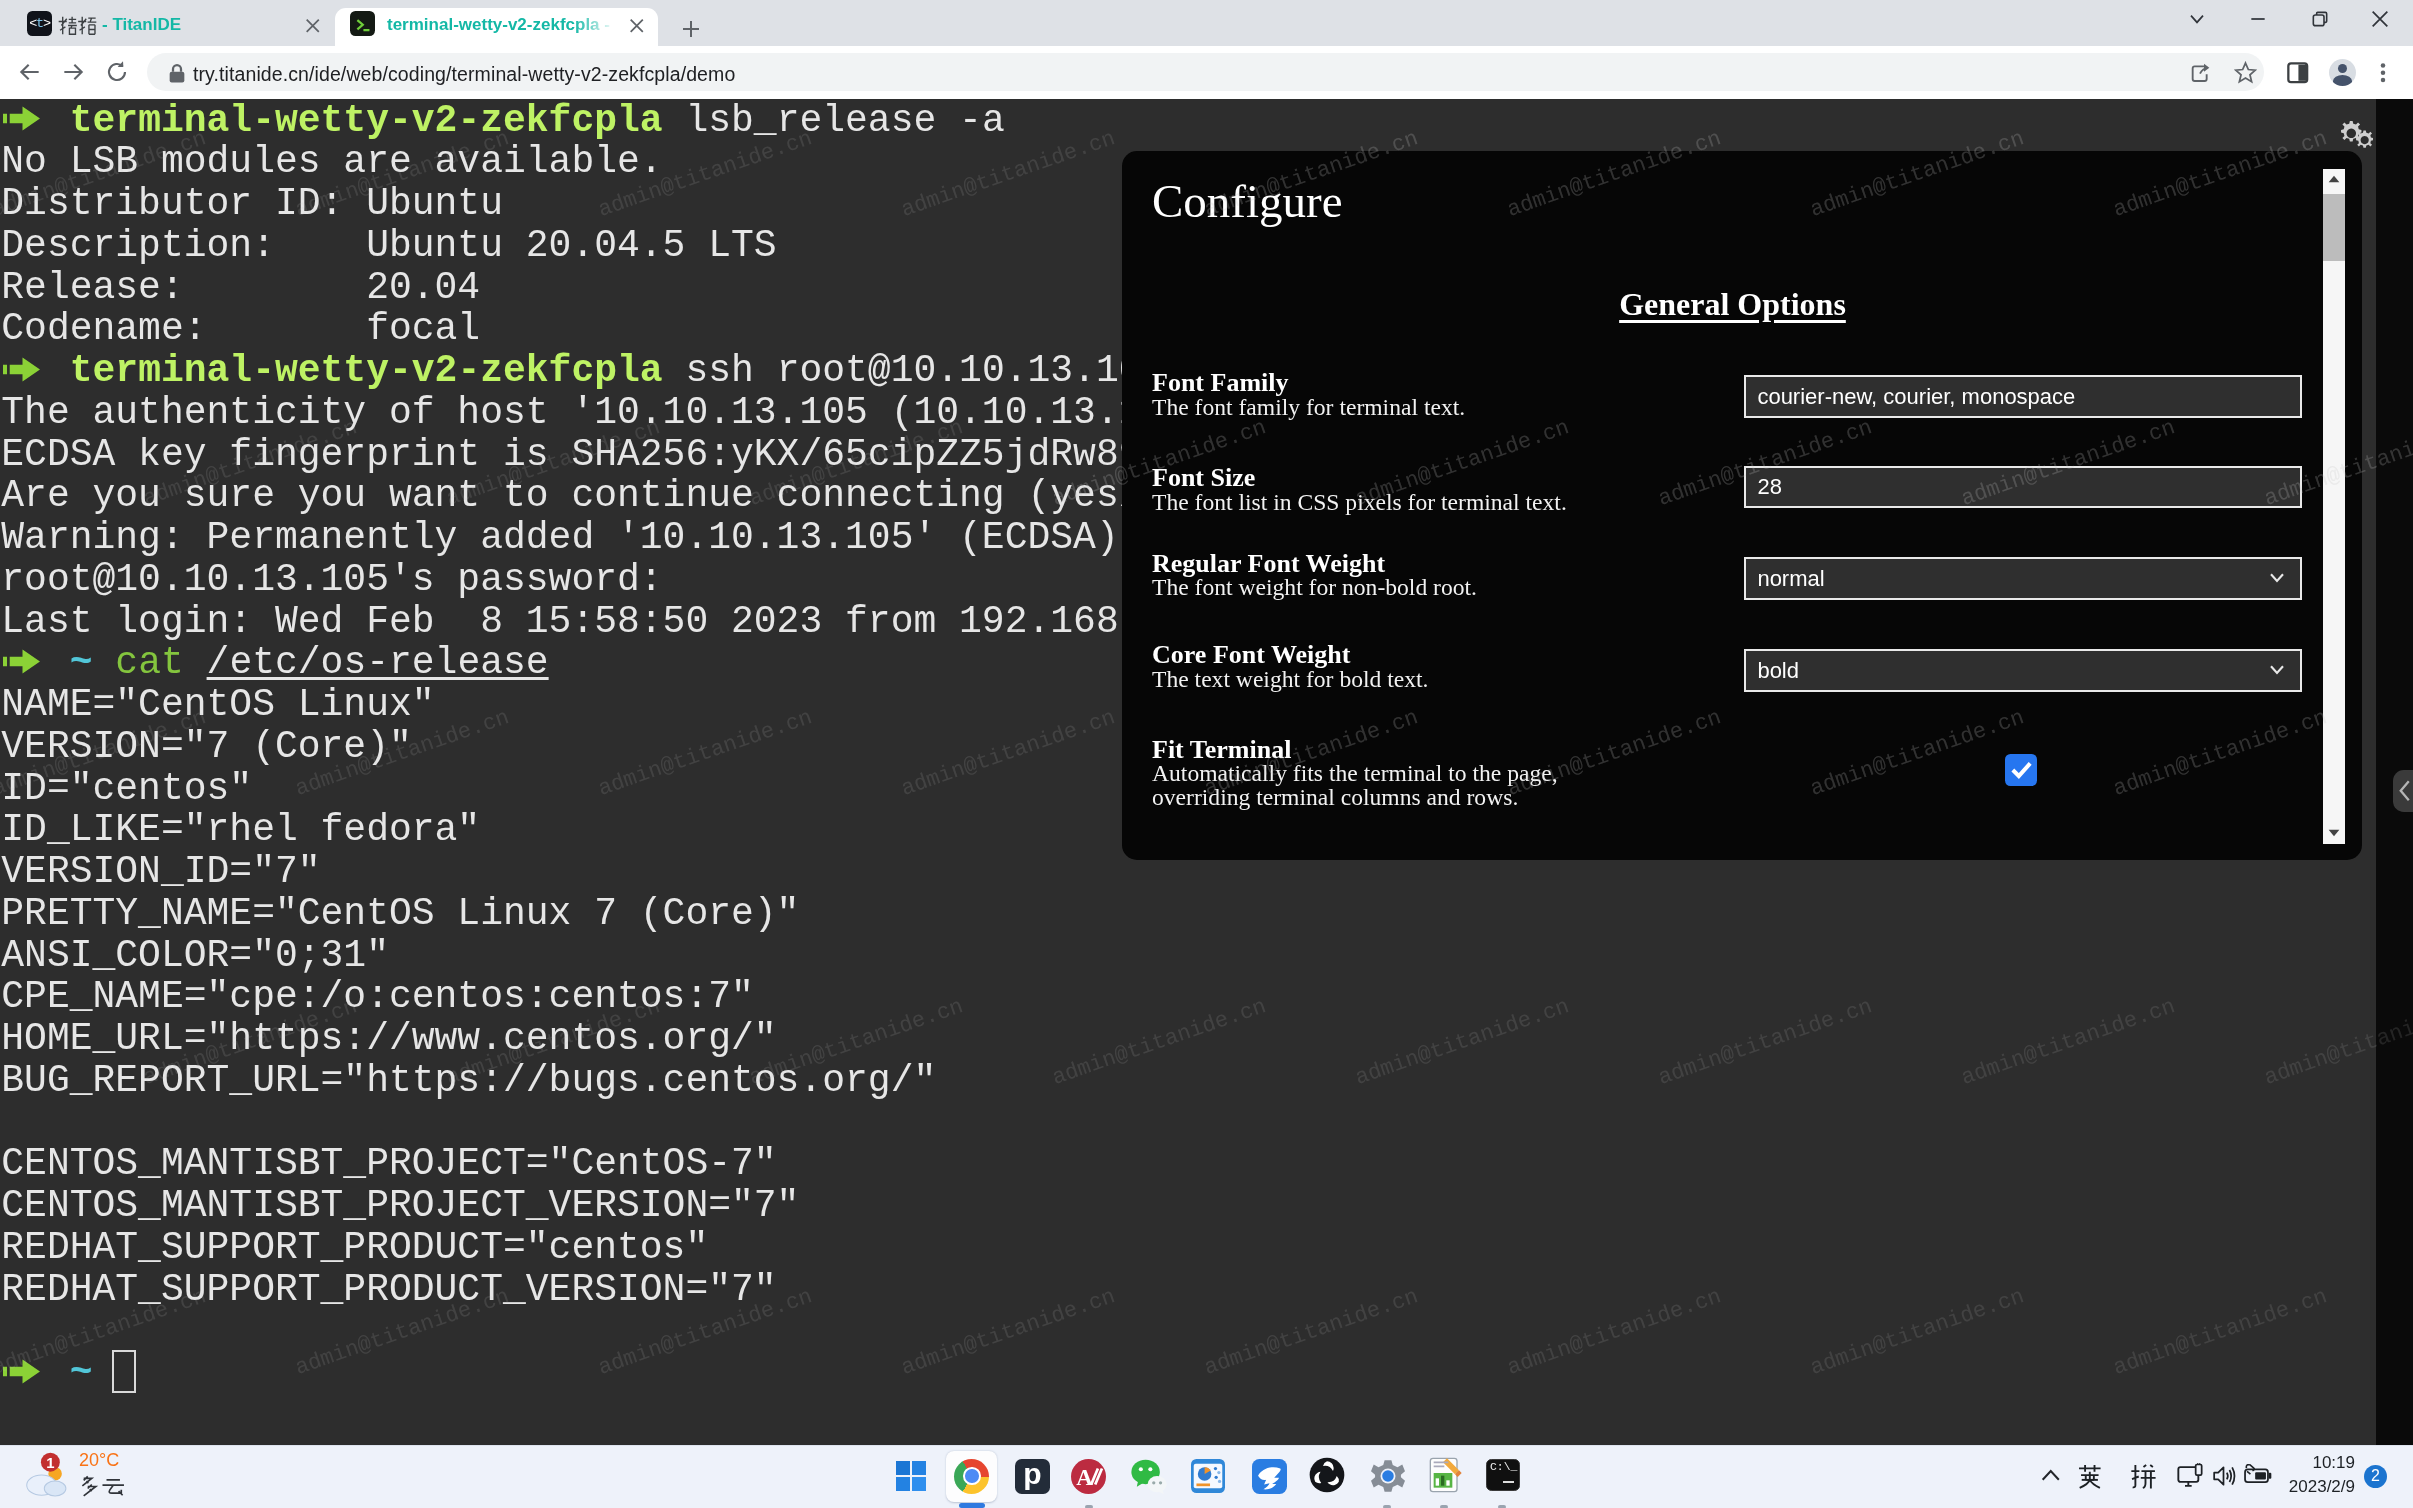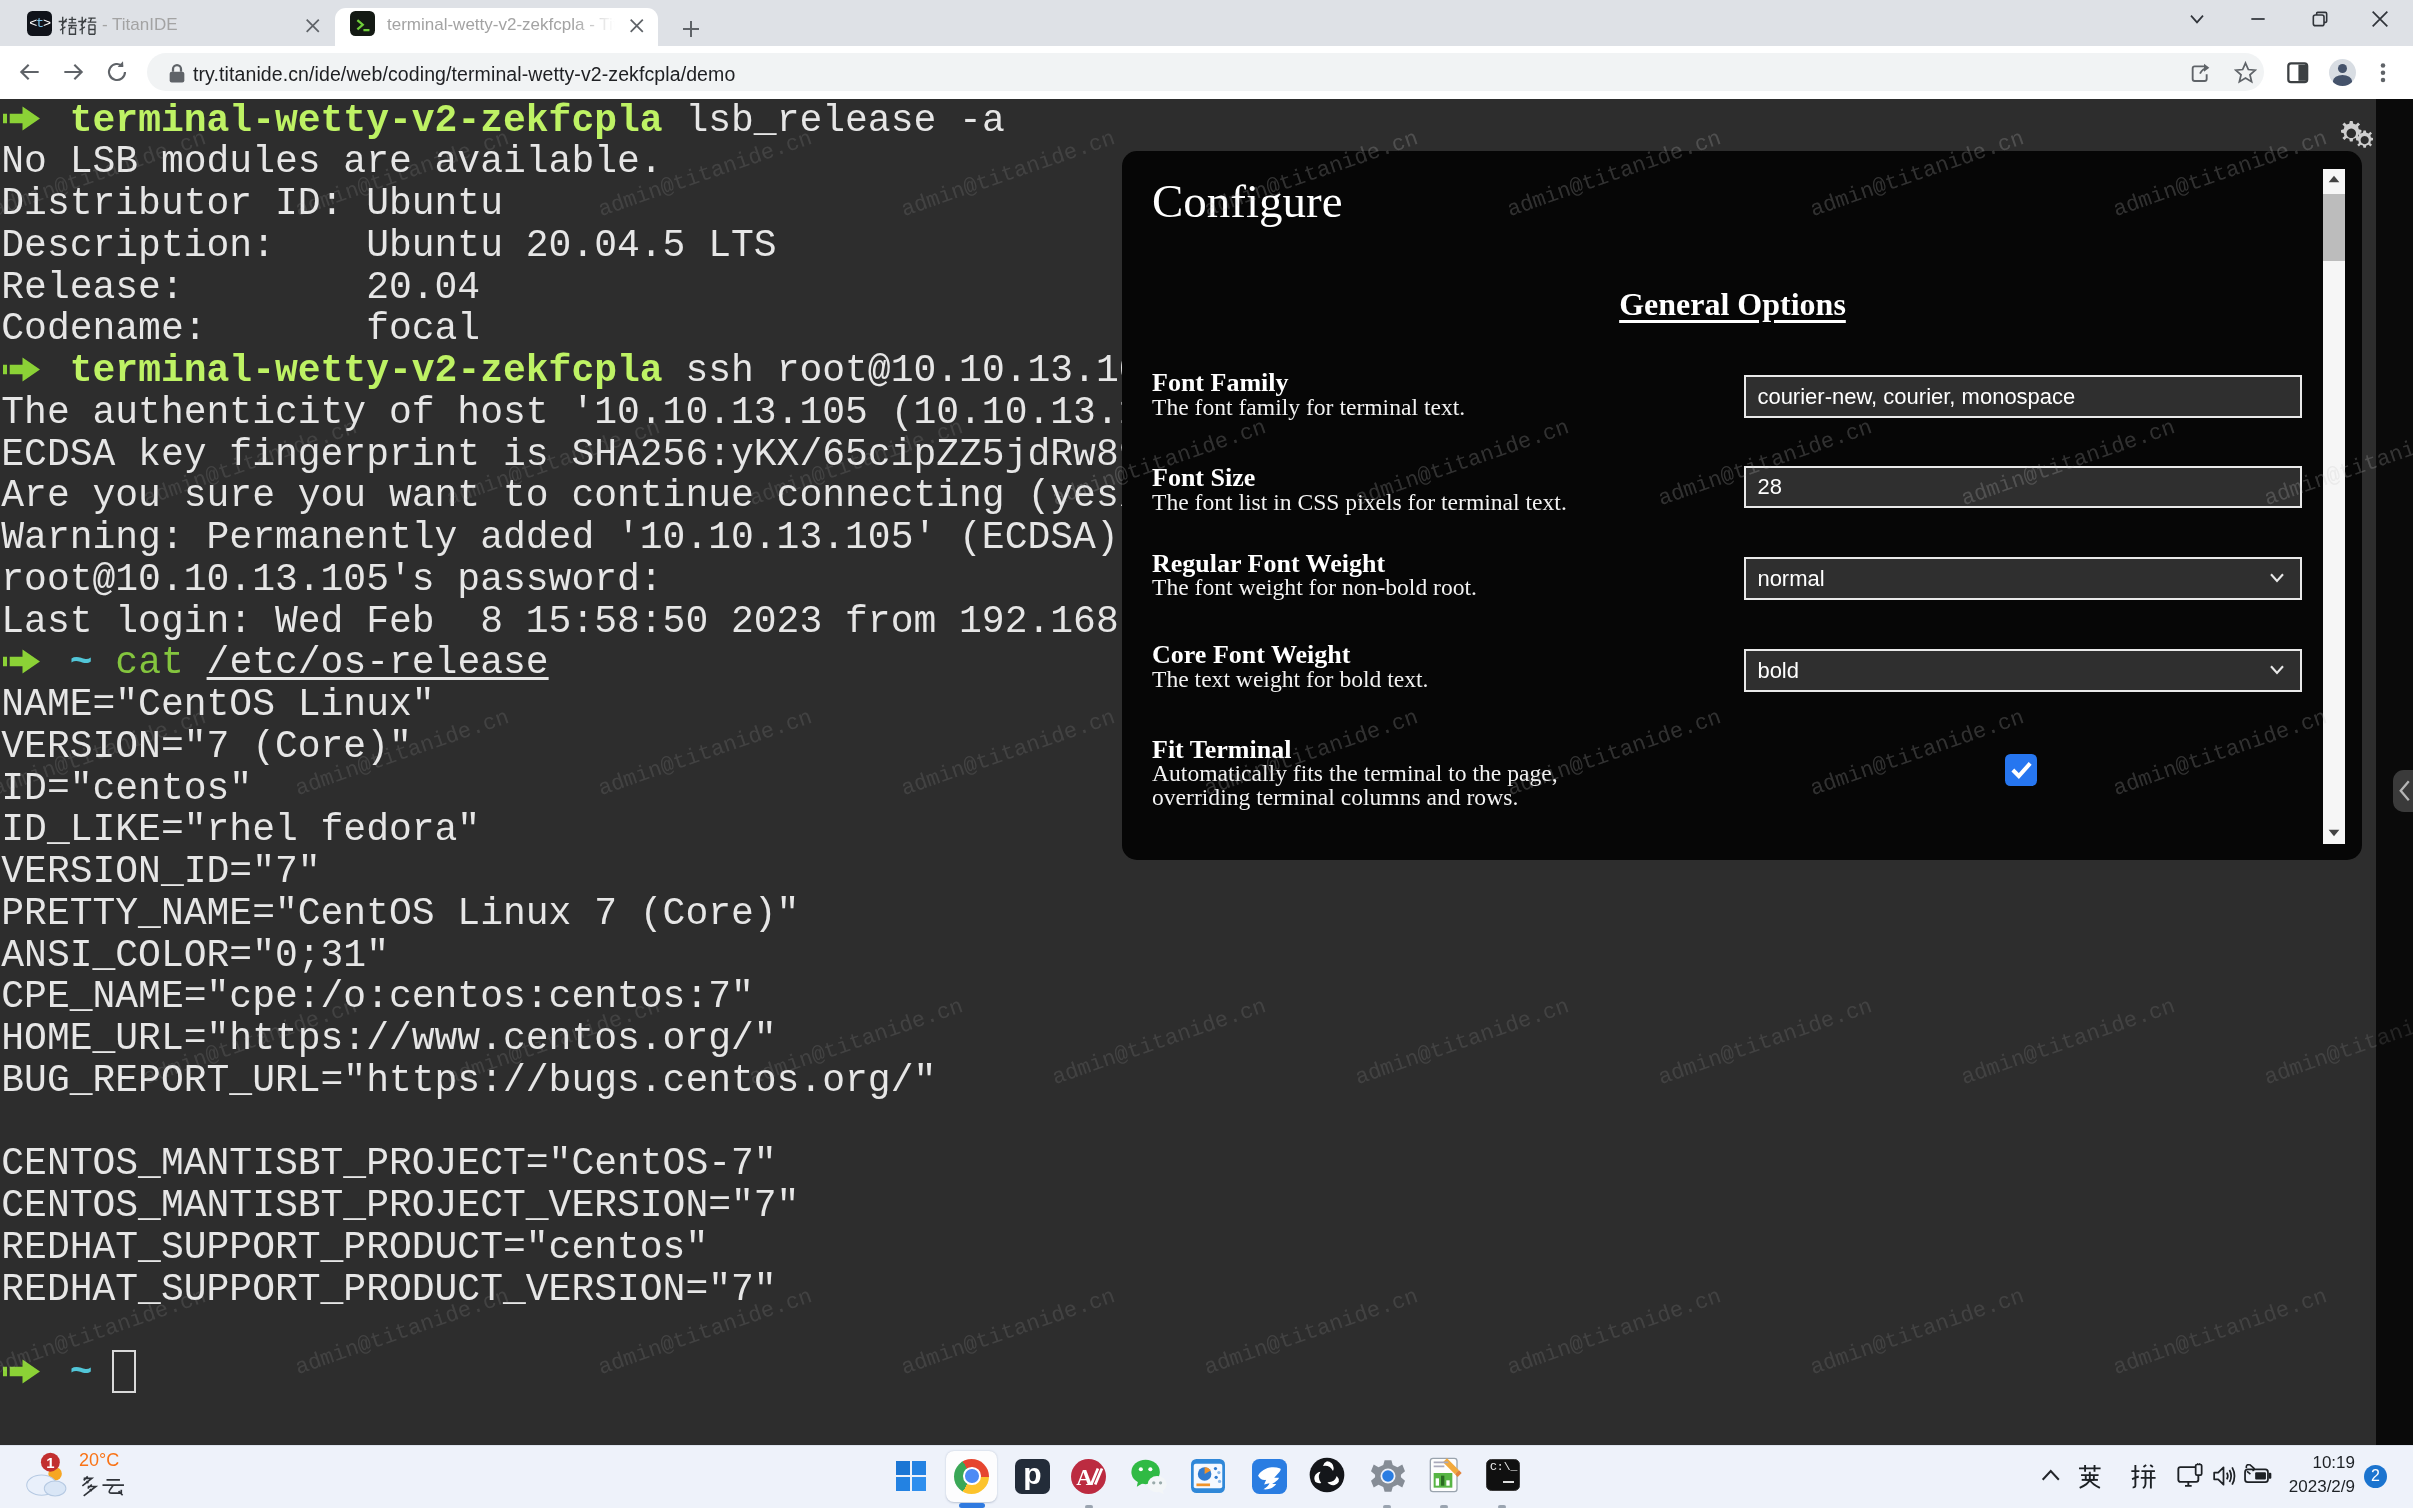--- a/index.html
+++ b/index.html
@@ -1,21 +1,21 @@
 <!DOCTYPE html>
 <html style="font-size:10.8px"><head><meta charset="utf-8"><style>
 * { margin:0; padding:0; box-sizing:border-box; }
 html,body { width:2413px; height:1508px; overflow:hidden; background:#2d2d2d;
   font-family:"Liberation Sans", sans-serif; }
 #stage { position:absolute; inset:0; width:2413px; height:1508px; }
 .abs { position:absolute; }
 
 #tabstrip { position:absolute; left:0; top:0; width:2413px; height:46px; background:#dee1e6; }
 #toolbar { position:absolute; left:0; top:46px; width:2413px; height:53px; background:#ffffff; }
-.tabtitle { position:absolute; font-size:17px; color:#a3a3a3; white-space:nowrap; }
+.tabtitle { position:absolute; font-size:17px; color:#14b8a6; white-space:nowrap;font-weight:bold; }
 #atab { position:absolute; left:335px; top:8px; width:323px; height:38px; background:#fff;
   border-radius:10.8px 10.8px 0 0; }
 #pill { position:absolute; left:147px; top:53px; width:2117px; height:38px; border-radius:19.5px; background:#f1f3f4; }
 #url { position:absolute; left:193px; top:63px; font-size:19.5px; color:#202124; letter-spacing:0.1px; }
 
 #term { position:absolute; left:0; top:99px; width:2413px; height:1346px; background:#2d2d2d; overflow:hidden; }
 #rcol { position:absolute; left:2376px; top:0px; width:37px; height:1346px; background:#0a0a0a; }
 .trow { position:absolute; left:1.3px; width:2411px; height:42px; line-height:42px;
   font-family:"Liberation Mono", monospace; font-size:38px; color:#e6e6e6; white-space:pre; }
 .cy { color:#bef264; font-weight:bold; }

